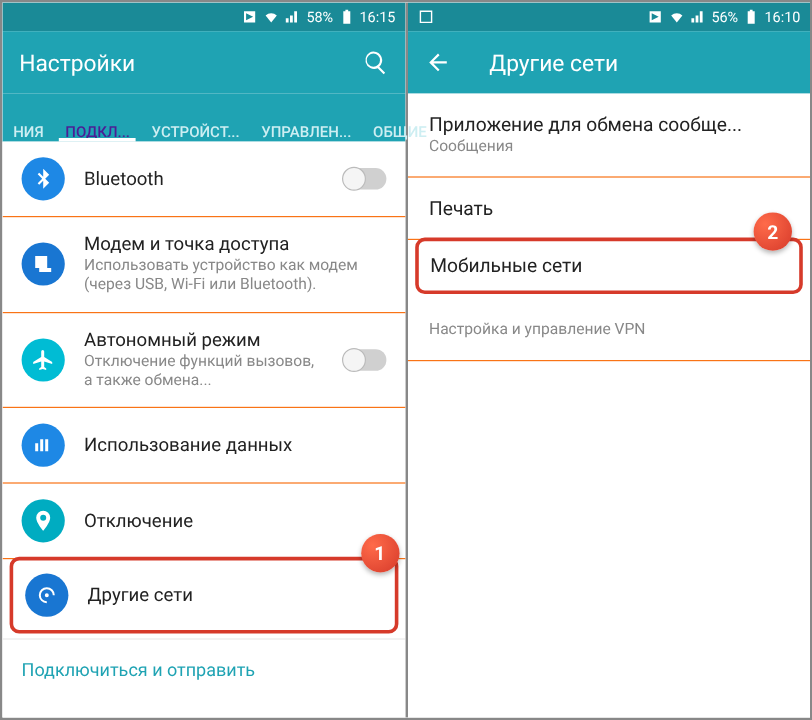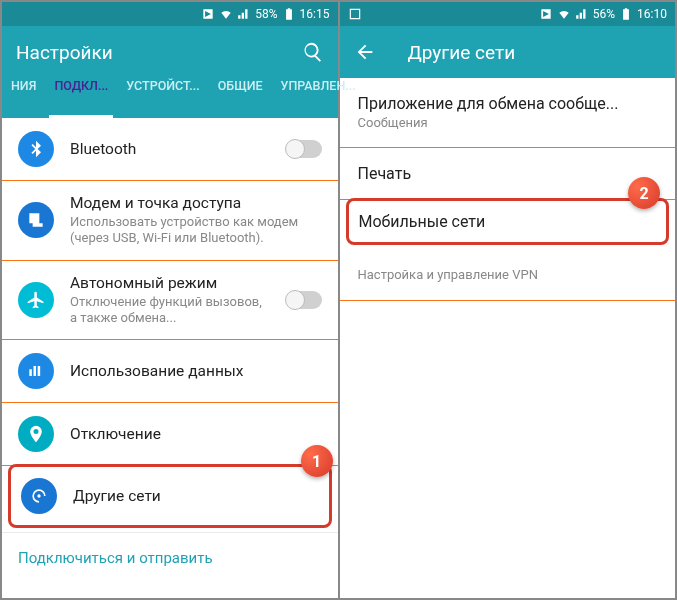--- a/index.html
+++ b/index.html
@@ -67,21 +67,21 @@
     display: flex;
     height: 40px;
     color: #cdeef2;
     font-size: 12.5px;
     font-weight: 500;
   }
   .tabs .tab {
     flex: 0 0 auto;
     padding: 0 9px;
     display: flex;
-    align-items: flex-start;
+    align-items: flex-end;
     position: relative;
     cursor: pointer;
     white-space: nowrap;
   }
   .tabs .tab.active { color: #4c1d95; }
   .tabs .tab.active::after {
     content: "";
     position: absolute;
     left: 4px; right: 4px; bottom: 0;
     height: 3px;
@@ -220,24 +220,24 @@
       <div class="tab">
           <span>НИЯ</span>
         </div>
       <div class="tab active">
           <span>ПОДКЛ...</span>
         </div>
       <div class="tab">
           <span>УСТРОЙСТ...</span>
         </div>
       <div class="tab">
+          <span>УПРАВЛЕН...</span>
+        </div>
+      <div class="tab">
           <span>ОБЩИЕ</span>
-        </div>
-      <div class="tab">
-          <span>УПРАВЛЕН...</span>
         </div>
     </div>
 
     <div class="list">
       <div class="row">
         <span class="icon-circle ic-blue">
             <svg viewBox="0 0 24 24">
               <path d="M12 2l6 6-4 4 4 4-6 6V14l-4 4-1.5-1.5L11 12 6.5 7.5 8 6l4 4z"></path>
             </svg>
           </span>

